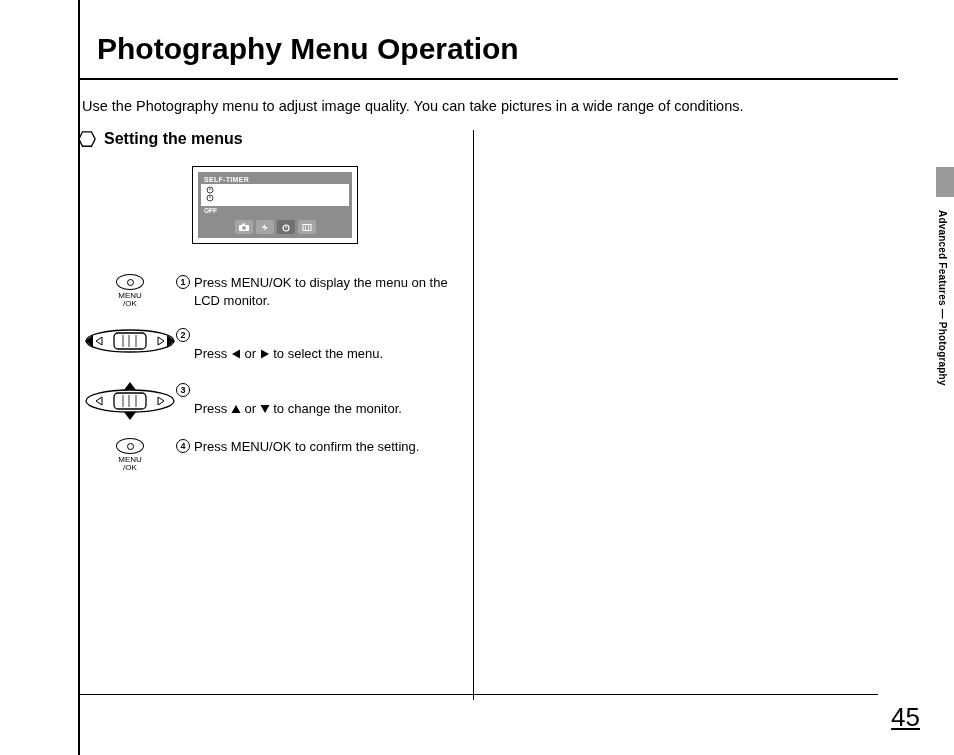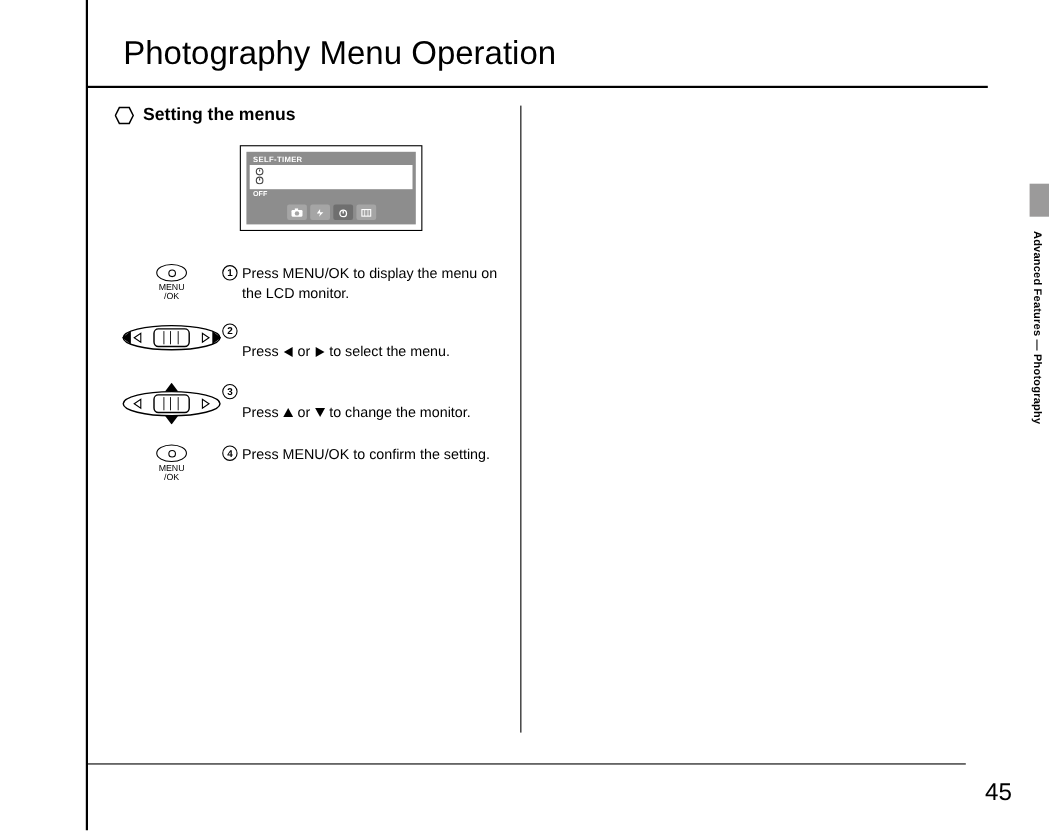--- a/index.html
+++ b/index.html
@@ -15,36 +15,36 @@
   .page {
     position: absolute;
     left: 78px;
     top: 0;
     width: 860px;
     height: 755px;
     border-left: 2px solid #000;
   }
   .title {
     font-size: 30px;
-    font-weight: normal;
-    padding: 32px 0 12px 32px;
+    font-weight: bold;
+    padding: 32px 0 12px 17px;
     border-bottom: 2px solid #000;
     margin-right: 40px;
   }
   .intro {
     font-size: 14.5px;
     padding: 18px 40px 0 2px;
   }
   .content {
     display: flex;
     margin-top: 16px;
   }
   .left-col {
     width: 385px;
-    padding-left: 30px;
+    padding-left: 4px;
   }
   .col-divider {
     border-left: 1px solid #000;
     height: 570px;
     margin-left: 8px;
   }
   .section-head {
     display: flex;
     align-items: center;
     gap: 8px;
@@ -131,21 +131,22 @@
     top: 210px;
     writing-mode: vertical-rl;
     font-size: 10px;
     font-weight: bold;
     letter-spacing: 0.2px;
   }
   .page-num {
     position: absolute;
     right: 18px;
     bottom: 22px;
-    font-size: 22px;
+    font-size: 26px;
+    text-decoration: underline;
   }
   .footer-rule {
     position: absolute;
     left: 0;
     right: 60px;
     bottom: 60px;
     border-top: 1px solid #000;
   }
 
   
@@ -198,20 +199,21 @@
   @media print { body { margin:0 } }
 </style>
 </head>
 <body>
 
 <div class="side-tab"></div>
 <div class="side-label">Advanced Features — Photography</div>
 
 <div class="page">
   <h1 class="title">Photography Menu Operation</h1>
+  <p class="intro">Use the Photography menu to adjust image quality. You can take pictures in a wide range of conditions.</p>
 
   <div class="content">
     <div class="left-col">
       <div class="section-head">
         <span class="hexagon">
           <svg viewBox="0 0 20 20" width="18" height="18">
             <polygon points="5,2 15,2 19,10 15,18 5,18 1,10" fill="none" stroke="#000" stroke-width="1.5"></polygon>
           </svg>
         </span>
         <span class="section-title">Setting the menus</span>

